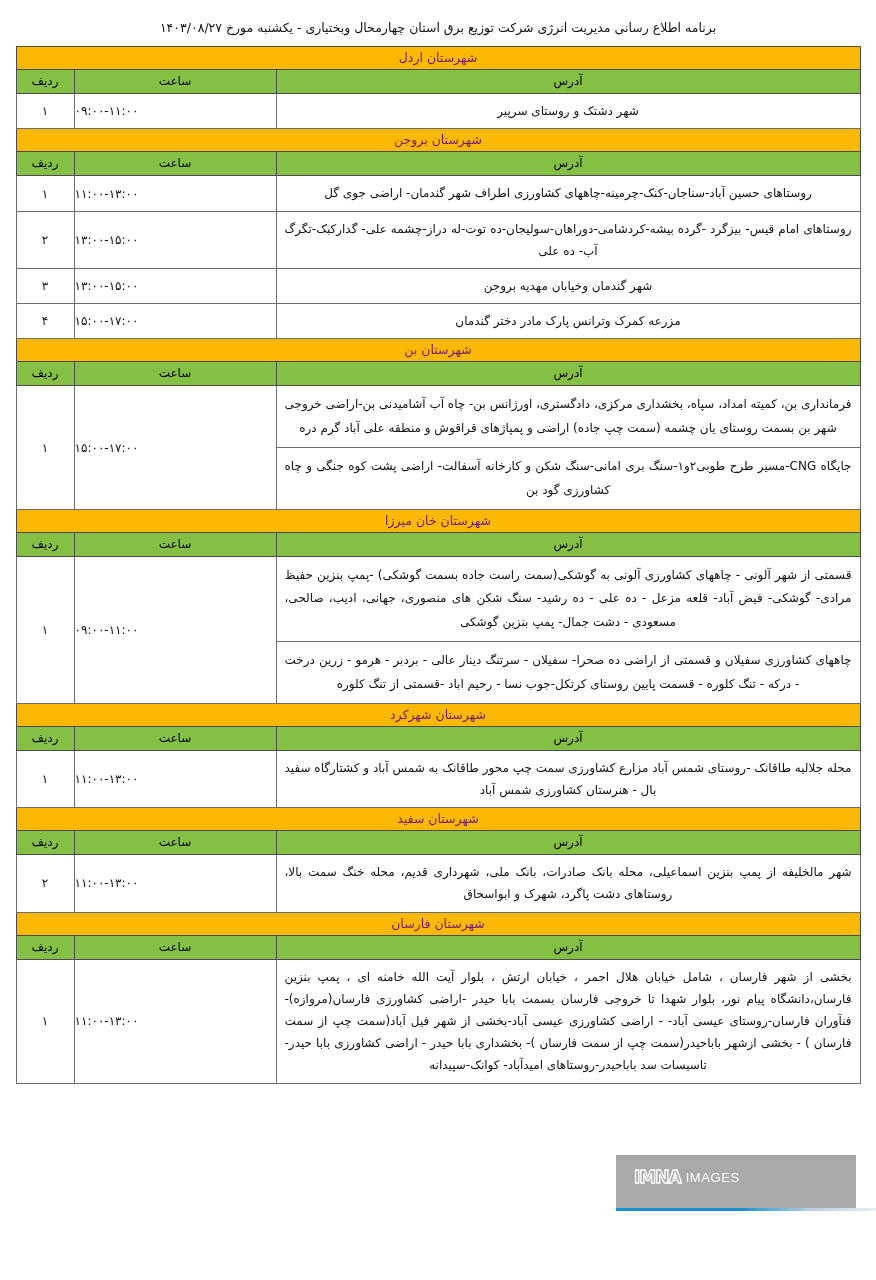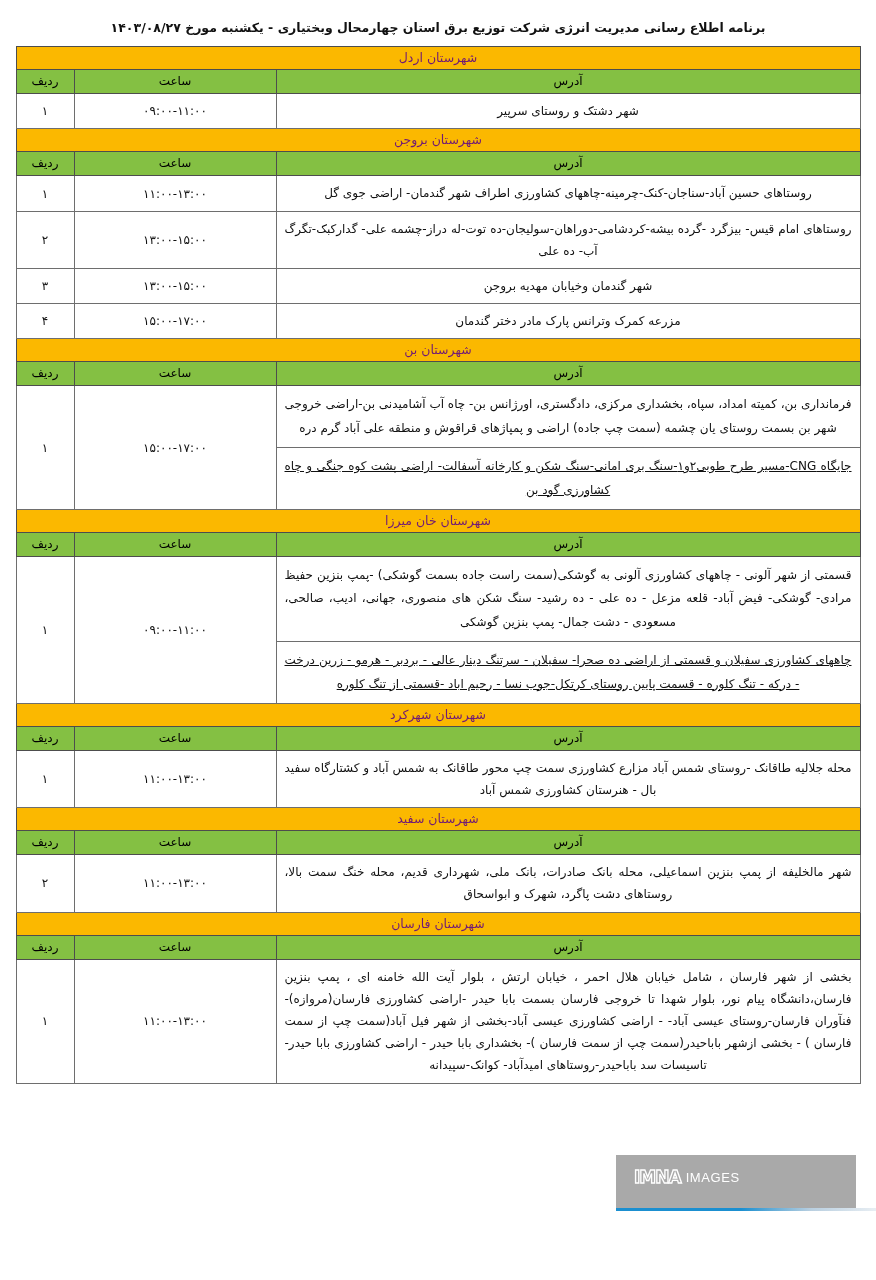--- a/index.html
+++ b/index.html
@@ -21,21 +21,21 @@
     width: 876px;
     height: 1280px;
     position: relative;
     background: #ffffff;
     box-sizing: border-box;
   }
 
   .doc-title {
     text-align: center;
     font-size: 12.5px;
-    font-weight: 700;
+    font-weight: 400;
     color: #111111;
     padding-top: 20px;
     padding-bottom: 10px;
     letter-spacing: 0px;
     line-height: 1.3;
     direction: rtl;
   }
 
   .sched-table {
     width: 844px;
@@ -90,21 +90,20 @@
     padding: 6px 8px;
     line-height: 1.85;
     direction: rtl;
   }
   td.addr-cell.multi {
     text-align: justify;
     text-align-last: center;
   }
 
   td.time-cell {
-    text-align: center;
     font-size: 12px;
     letter-spacing: 0.4px;
     direction: ltr;
   }
 
   td.num-cell {
     text-align: center;
     font-size: 12px;
   }
 
@@ -112,21 +111,20 @@
   .addr-stack { display: block; }
   .addr-stack > .sub {
     display: block;
     padding: 7px 8px;
     line-height: 1.95;
     text-align: justify;
     text-align-last: center;
   }
   .addr-stack > .sub + .sub {
     border-top: 1px solid #6e6e6e;
-    text-decoration: underline;
   }
   td.stack-cell { padding: 0; }
 
   
   .watermark {
     position: absolute;
     left: 616px;
     top: 1155px;
     width: 240px;
     height: 54px;

